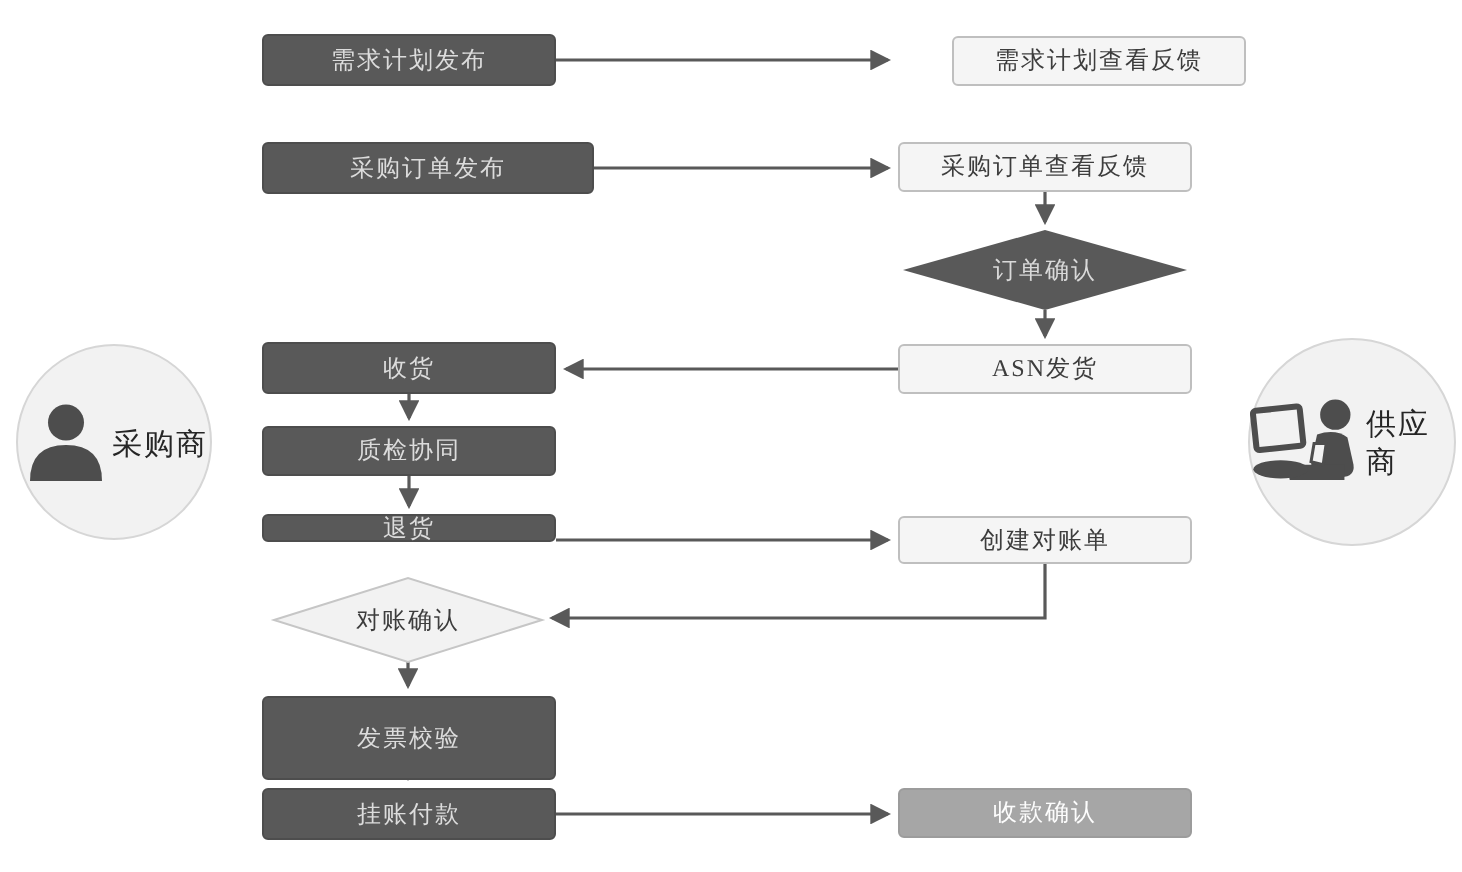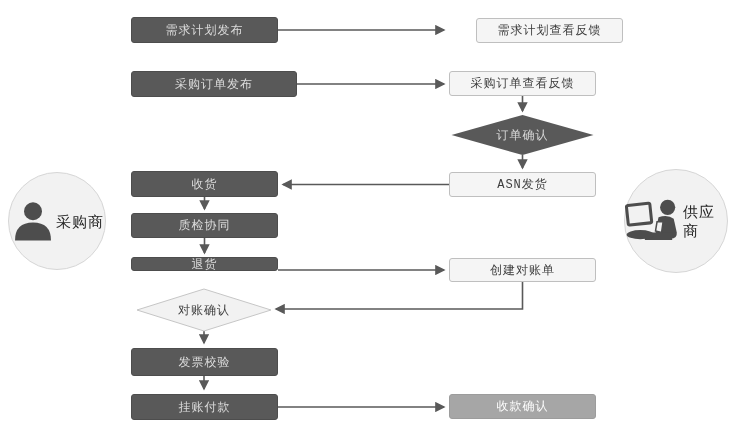--- a/index.html
+++ b/index.html
@@ -1,18 +1,18 @@
 <!DOCTYPE html>
 <html><head>
 <meta charset="utf-8">
 <style>
   html,body{margin:0;padding:0;background:#ffffff;}
   .stage{
     position:relative;width:731px;height:436px;background:#ffffff;
-    font-family:Liberation Mono, monospace;overflow:hidden;
+    font-family:Liberation Serif, serif;overflow:hidden;
   }
   .connectors{position:absolute;left:0;top:0;width:731px;height:436px;z-index:1;}
   .node{
     position:absolute;z-index:2;display:flex;align-items:center;justify-content:center;
     font-size:12px;letter-spacing:1px;box-sizing:border-box;border-radius:3px;
   }
   .node.dark{background:#595959;border:1px solid #4d4d4d;color:#dcdcdc;}
   .node.light{background:#f5f5f5;border:1px solid #bfbfbf;color:#3d3d3d;}
   .node.medium{background:#a6a6a6;border:1px solid #9c9c9c;color:#fdfdfd;}
   .diamond-label{
@@ -55,21 +55,21 @@
     </g>
     <polygon points="451.5,135 522.5,115 593.5,135 522.5,155" fill="#595959"></polygon>
     <polygon points="137,310 204,289 271,310 204,331" fill="#f2f2f2" stroke="#c6c6c6" stroke-width="1"></polygon>
   </svg>
 
   <div class="node dark" style="left:131px;top:17px;width:147px;height:26px;">需求计划发布</div>
   <div class="node dark" style="left:131px;top:71px;width:166px;height:26px;">采购订单发布</div>
   <div class="node dark" style="left:131px;top:171px;width:147px;height:26px;">收货</div>
   <div class="node dark" style="left:131px;top:213px;width:147px;height:25px;">质检协同</div>
   <div class="node dark" style="left:131px;top:257px;width:147px;height:14px;">退货</div>
-  <div class="node dark" style="left:131px;top:348px;width:147px;height:28px;">发票校验</div>
+  <div class="node dark" style="left:131px;top:348px;width:147px;height:42px;">发票校验</div>
   <div class="node dark" style="left:131px;top:394px;width:147px;height:26px;">挂账付款</div>
 
   <div class="node light" style="left:476px;top:18px;width:147px;height:25px;">需求计划查看反馈</div>
   <div class="node light" style="left:449px;top:71px;width:147px;height:25px;">采购订单查看反馈</div>
   <div class="node light" style="left:449px;top:172px;width:147px;height:25px;">ASN发货</div>
   <div class="node light" style="left:449px;top:258px;width:147px;height:24px;">创建对账单</div>
   <div class="node medium" style="left:449px;top:394px;width:147px;height:25px;">收款确认</div>
 
   <div class="diamond-label on-dark" style="left:462px;top:123px;width:121px;height:24px;">订单确认</div>
   <div class="diamond-label on-light" style="left:144px;top:298px;width:120px;height:24px;">对账确认</div>

